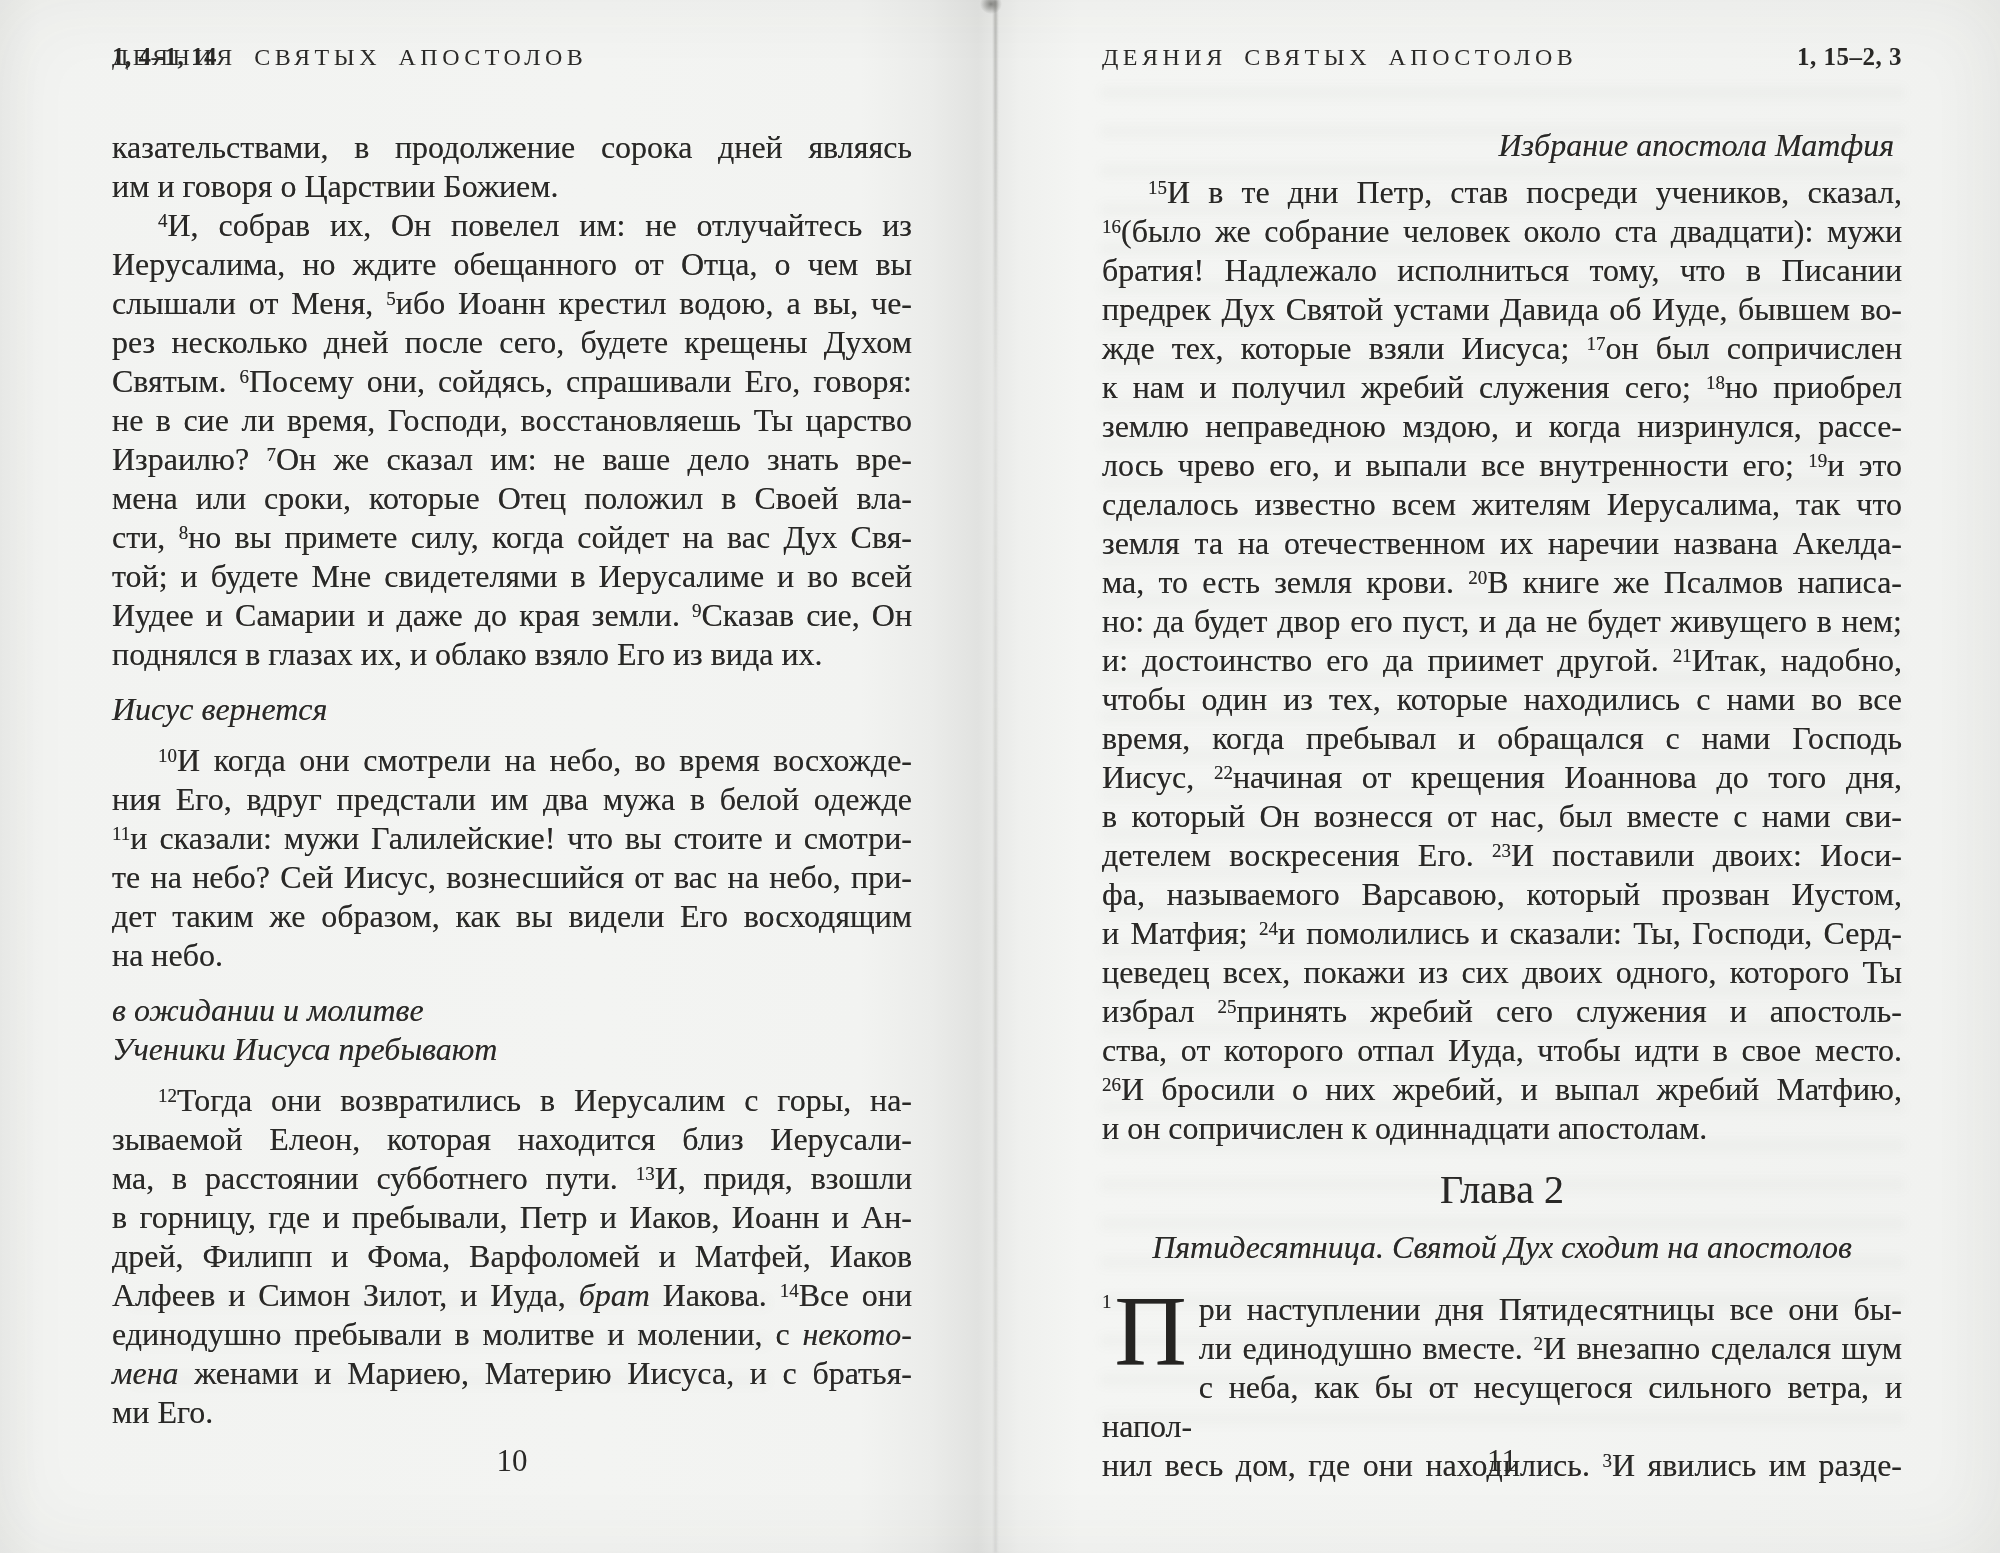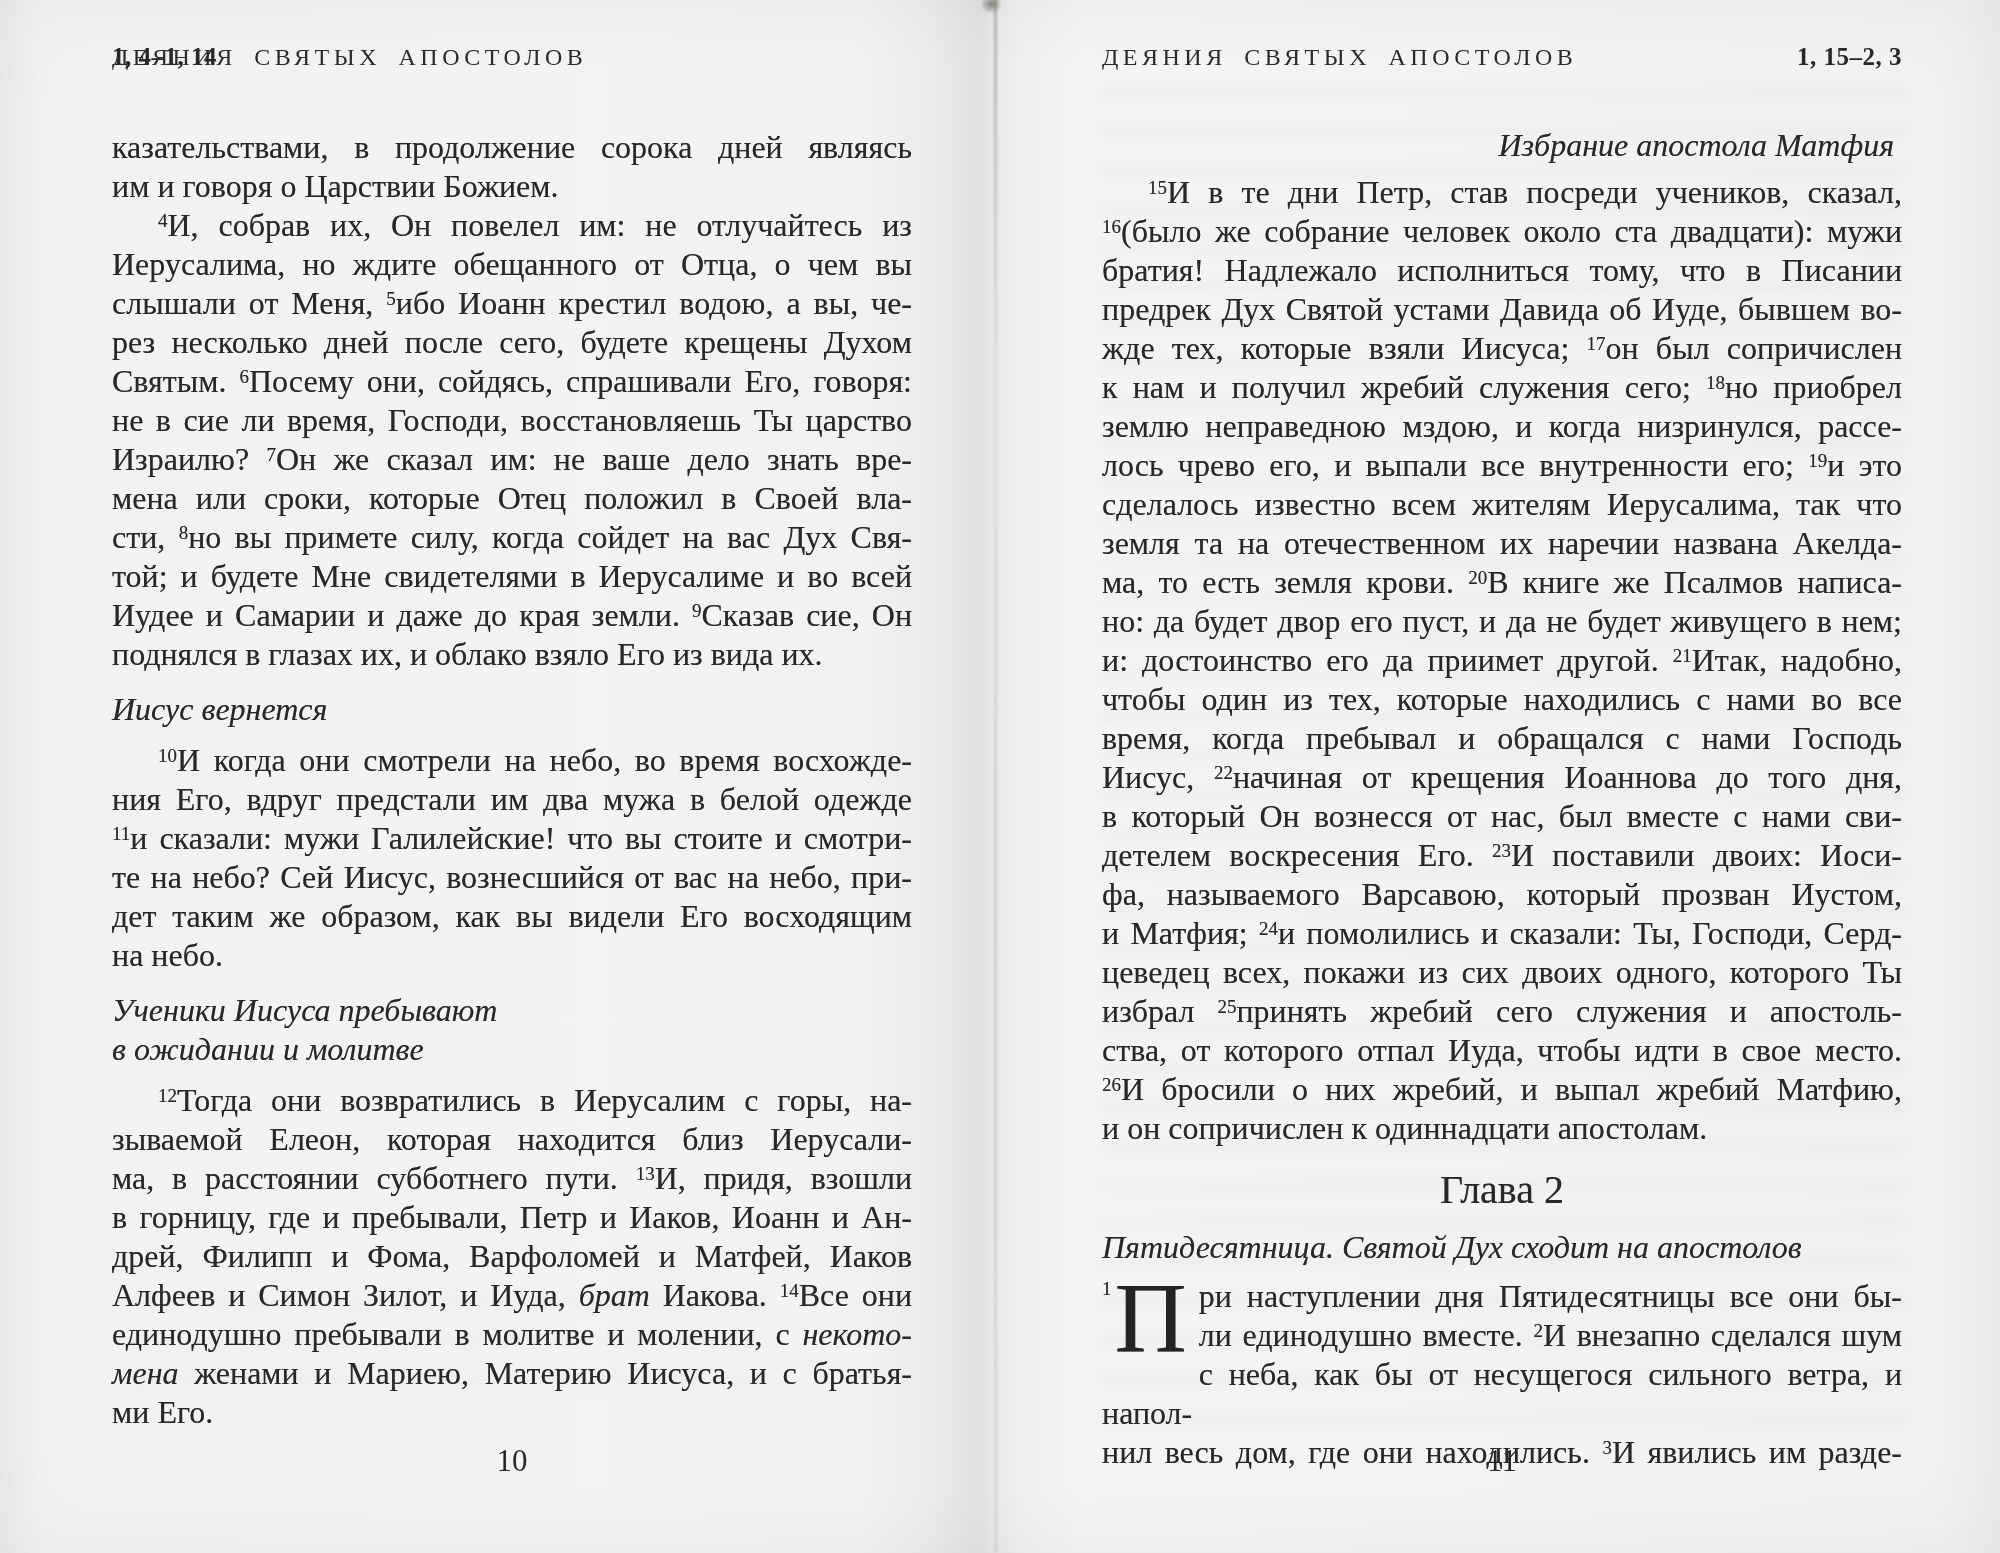--- a/index.html
+++ b/index.html
@@ -35,21 +35,21 @@
   #body-left{top:128px}
   #body-right{top:126px}
   .line{text-align:justify;text-align-last:justify}
   .line.last{text-align-last:left}
   .line.ind{text-indent:46px}
   sup{font-size:19px;line-height:0;vertical-align:9px}
   em{font-style:italic}
   .block{margin:0}
   .heading{font-style:italic;margin:16px 0 12px}
   .heading.ar{text-align:right;margin:0 8px 8px}
-  .heading.ac{text-align:left;margin:14px 0 10px}
+  .heading.ac{text-align:center;margin:14px 0 23px}
   .pbody > .block:first-child{margin-top:0}
   .chapter{text-align:center;font-size:40px;line-height:48px;margin:18px 0 10px}
   .dropblock{margin-top:4px}
   .dropfloat{float:left;height:76px;margin:3px 12px 0 0}
   .dsup{font-size:19px;vertical-align:top;line-height:normal;position:relative;top:-2px;margin-right:3px}
   .dcap{font-size:100px;line-height:76px;color:#252422}
   .pagenum{position:absolute;left:0;right:0;top:1443px;text-align:center;font-size:31px}
   .ghost{position:absolute;pointer-events:none;filter:blur(5px)}
   #ghost-right{left:1100px;top:70px;width:805px;height:1360px;opacity:.5;
     background:repeating-linear-gradient(180deg,rgba(128,136,124,0) 0 14px,rgba(128,136,124,.08) 18px 27px,rgba(128,136,124,0) 31px 39px);}
@@ -94,22 +94,22 @@
         </div>
         <div class="para block">
           <div class="line ind"><sup>10</sup><span>И когда они смотрели на небо, во время восхожде-</span></div>
           <div class="line"><span>ния Его, вдруг предстали им два мужа в белой одежде</span></div>
           <div class="line"><sup>11</sup><span>и сказали: мужи Галилейские! что вы стоите и смотри-</span></div>
           <div class="line"><span>те на небо? Сей Иисус, вознесшийся от вас на небо, при-</span></div>
           <div class="line"><span>дет таким же образом, как вы видели Его восходящим</span></div>
           <div class="line last"><span>на небо.</span></div>
         </div>
         <div class="heading block al">
+          <div class="hline">в ожидании и молитве</div>
           <div class="hline">Ученики Иисуса пребывают</div>
-          <div class="hline">в ожидании и молитве</div>
         </div>
         <div class="para block">
           <div class="line ind"><sup>12</sup><span>Тогда они возвратились в Иерусалим с горы, на-</span></div>
           <div class="line"><span>зываемой Елеон, которая находится близ Иерусали-</span></div>
           <div class="line"><span>ма, в расстоянии субботнего пути. </span><sup>13</sup><span>И, придя, взошли</span></div>
           <div class="line"><span>в горницу, где и пребывали, Петр и Иаков, Иоанн и Ан-</span></div>
           <div class="line"><span>дрей, Филипп и Фома, Варфоломей и Матфей, Иаков</span></div>
           <div class="line"><span>Алфеев и Симон Зилот, и Иуда, </span><em>брат</em><span> Иакова. </span><sup>14</sup><span>Все они</span></div>
           <div class="line"><span>единодушно пребывали в молитве и молении, с </span><em>некото-</em></div>
           <div class="line"><em>мена</em><span> женами и Мариею, Материю Иисуса, и с братья-</span></div>

